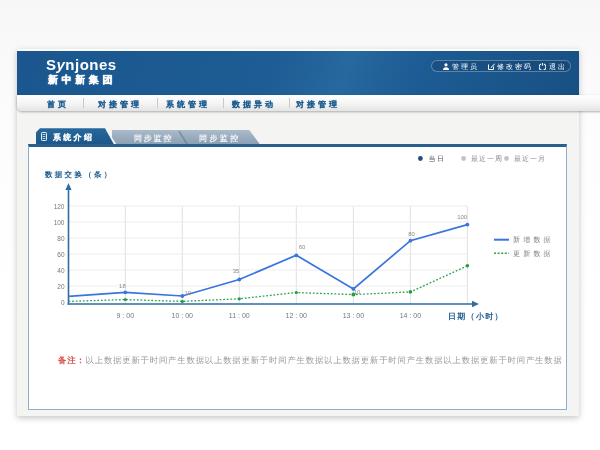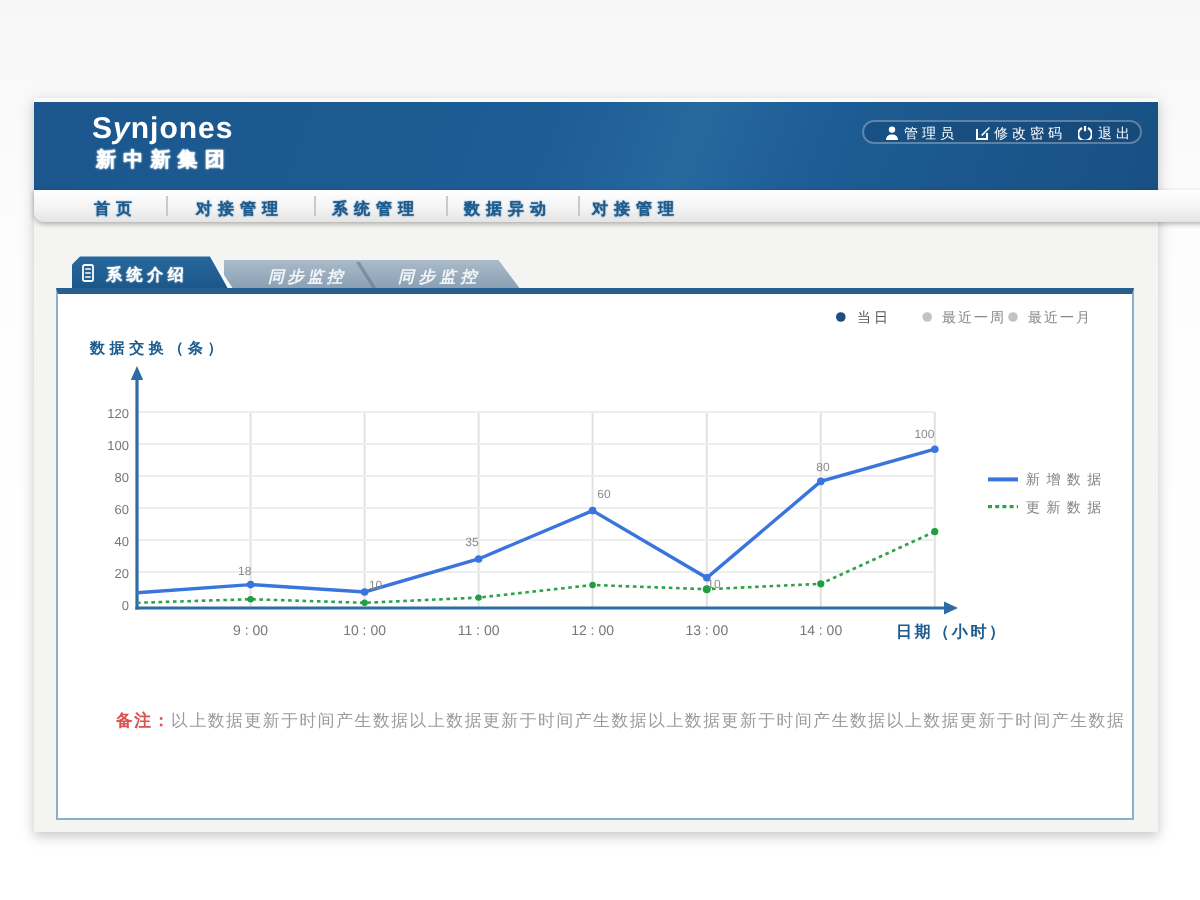--- a/index.html
+++ b/index.html
@@ -22,21 +22,21 @@
        background:linear-gradient(180deg,#ffffff 0%,#f4f4f4 55%,#e4e4e4 100%);
        border-radius:0 0 5px 5px;box-shadow:0 1px 2.5px rgba(0,0,0,.3);}
   .nav b{position:absolute;top:4px;font-size:8px;color:#1d5c8f;transform:translateX(-50%);white-space:nowrap;letter-spacing:3px;text-shadow:0 0 0.8px #1d5c8f;}
   .nav i{position:absolute;top:3px;width:1px;height:10px;background:#c9c9c9;}
   .tab1{position:absolute;left:19px;top:79.3px;width:78px;height:16.1px;
         background:linear-gradient(180deg,#27689c,#1c578a);
         clip-path:polygon(0 100%,0 4px,4px 0,69px 0,78px 100%);}
   .tab1 .tx{position:absolute;left:17px;top:4px;color:#fff;font-size:8px;font-weight:bold;letter-spacing:2.3px;text-shadow:0 0 0.8px #fff;}
   .tabg{position:absolute;left:95px;top:80.7px;width:148px;height:14.7px;
         background:linear-gradient(180deg,#aabbc9,#8ba0b4);
-        clip-path:polygon(0 0,137px 0,148px 100%,0 100%);font-style:italic;}
+        clip-path:polygon(0 0,137px 0,148px 100%,0 100%);}
   .tabg .t2{position:absolute;left:22px;top:3.5px;color:#f2f5f8;font-size:8px;font-weight:bold;letter-spacing:1.8px;}
   .tabg .t3{position:absolute;left:87px;top:3.5px;color:#f2f5f8;font-size:8px;font-weight:bold;letter-spacing:2.4px;}
   .tabg .sep{position:absolute;left:70px;top:1px;width:1.5px;height:13px;background:rgba(90,112,132,.5);transform:skewX(32deg);}
   .panel{position:absolute;left:11px;top:95.4px;width:539px;height:266px;box-sizing:border-box;
          background:#fff;border:1px solid #8cb0cc;border-top:3px solid #27608e;}
   .chart{position:absolute;left:0;top:0;}
   .note{position:absolute;left:41px;top:306px;width:505px;overflow:hidden;font-size:8.4px;color:#9b9b9b;letter-spacing:0.8px;white-space:nowrap;}
   .note b{color:#d9534f;font-weight:bold;}
 </style>
 </head>

